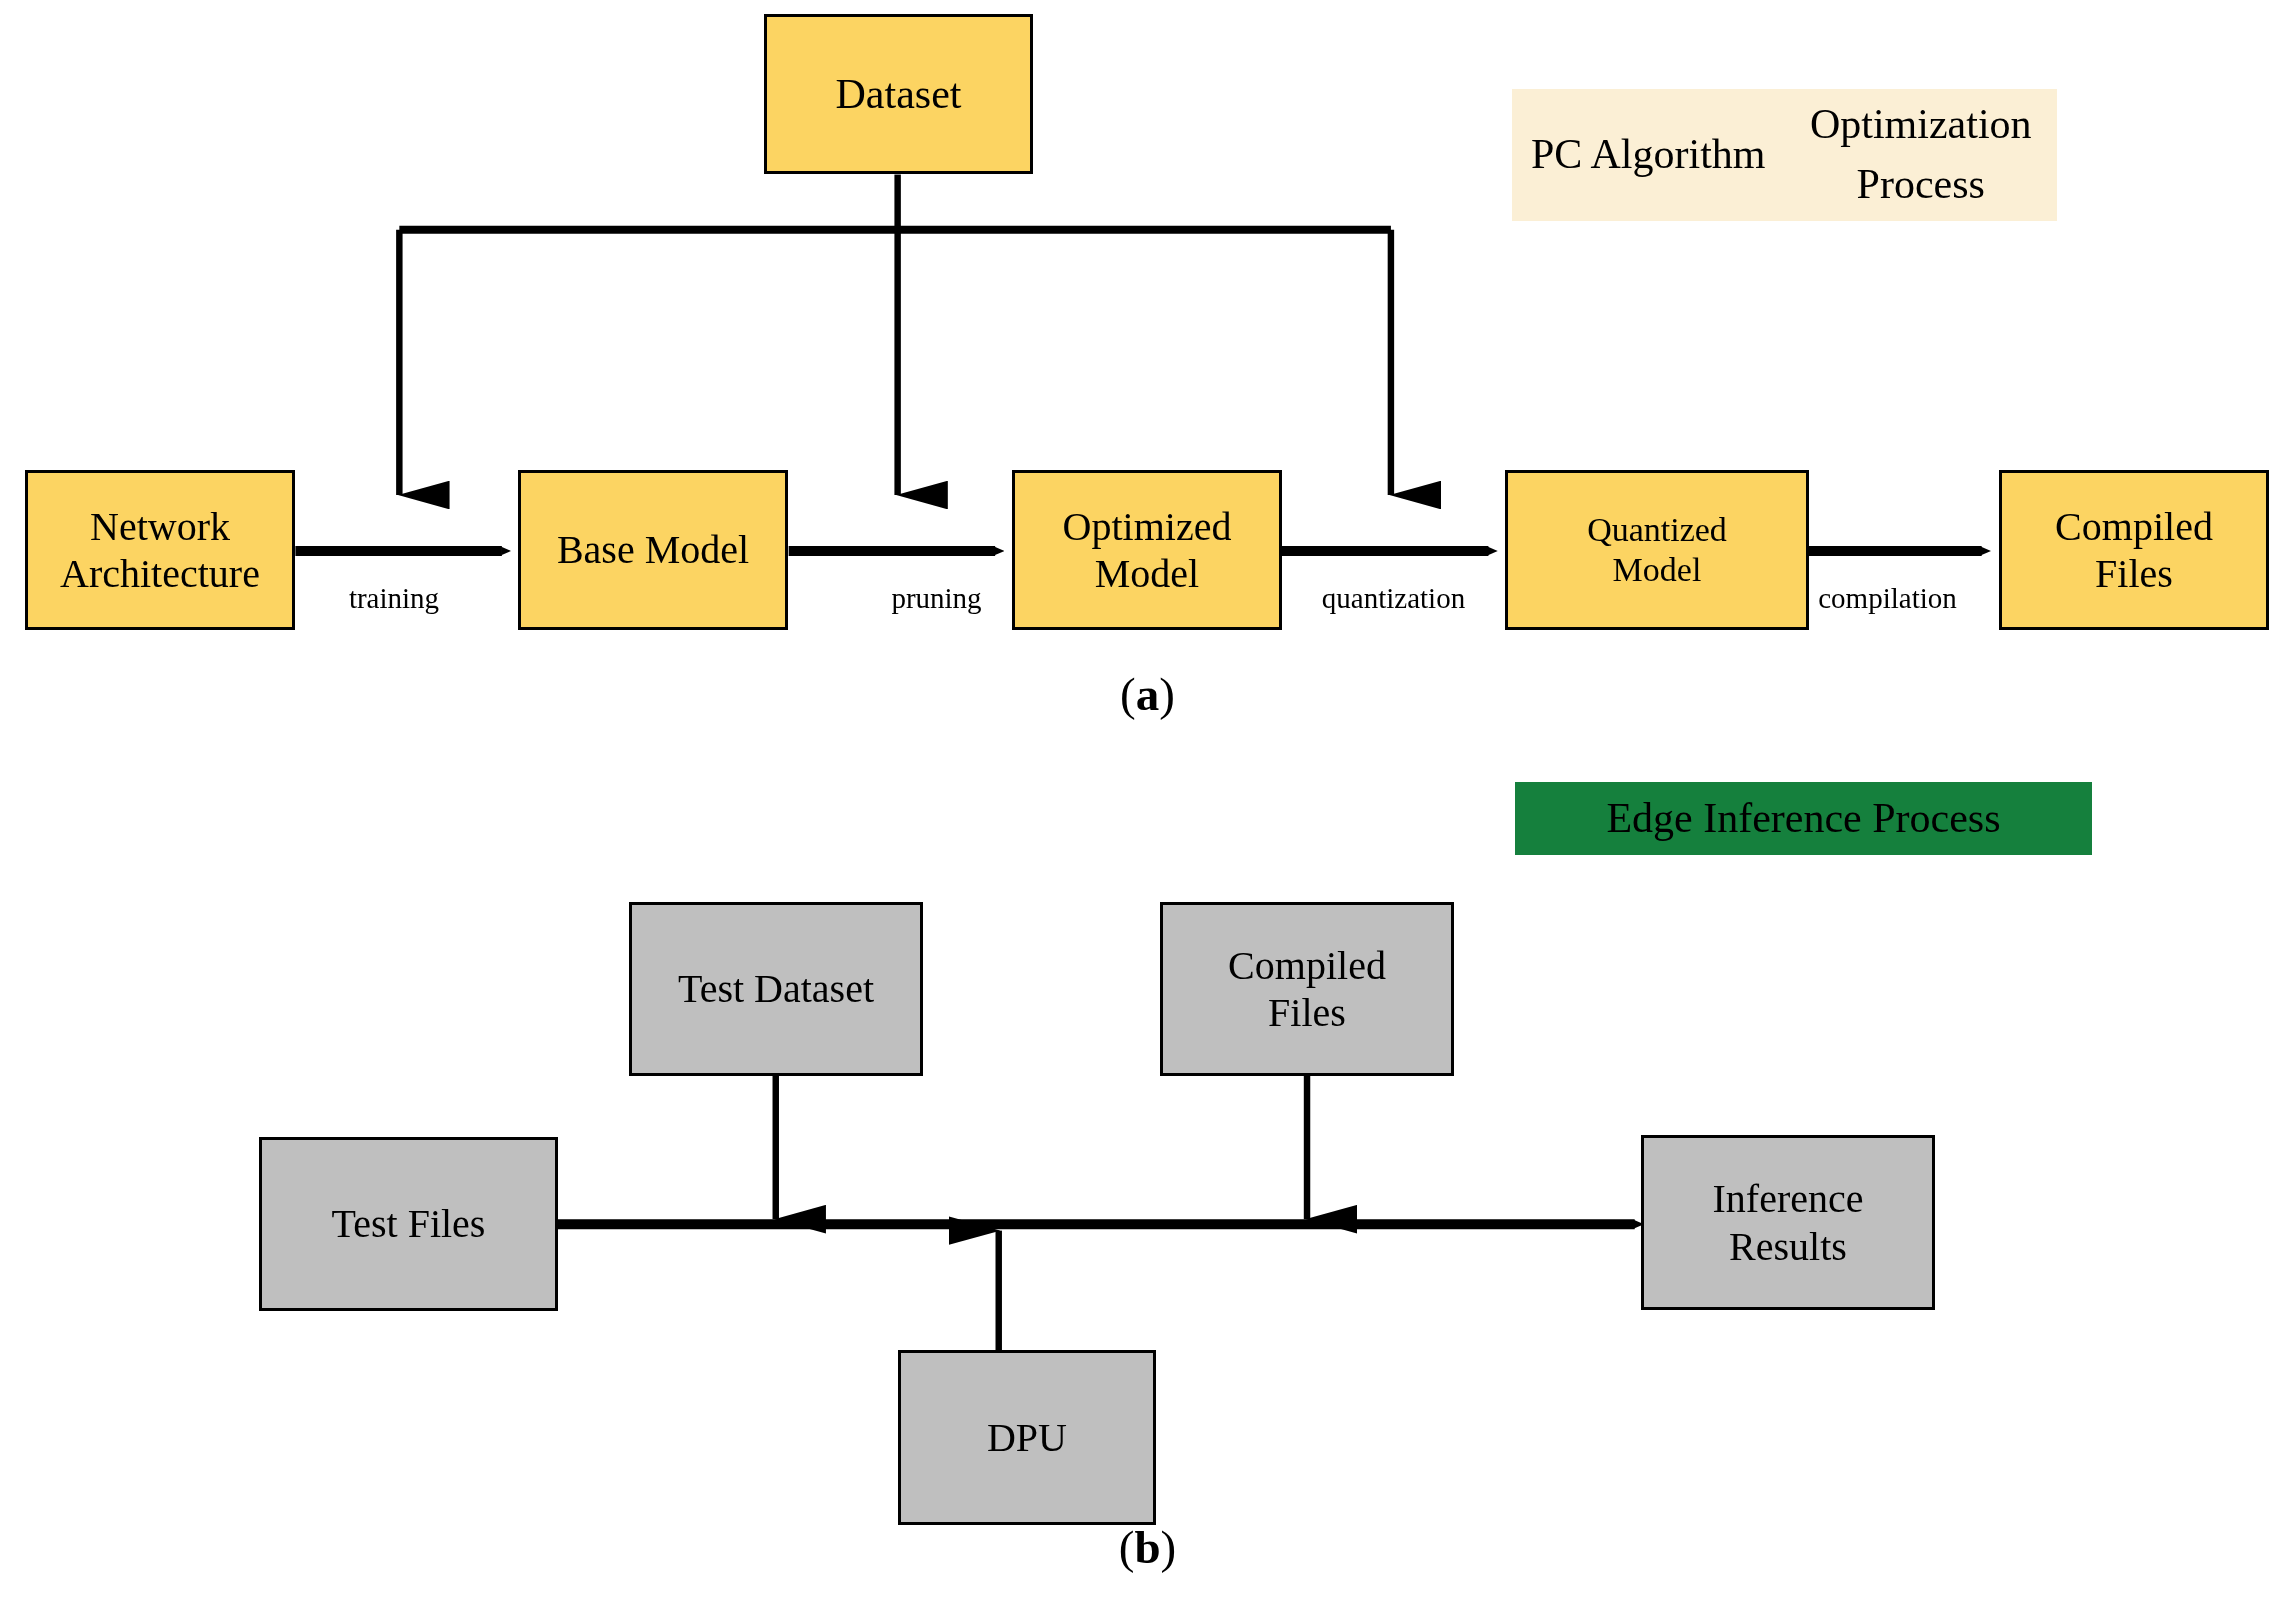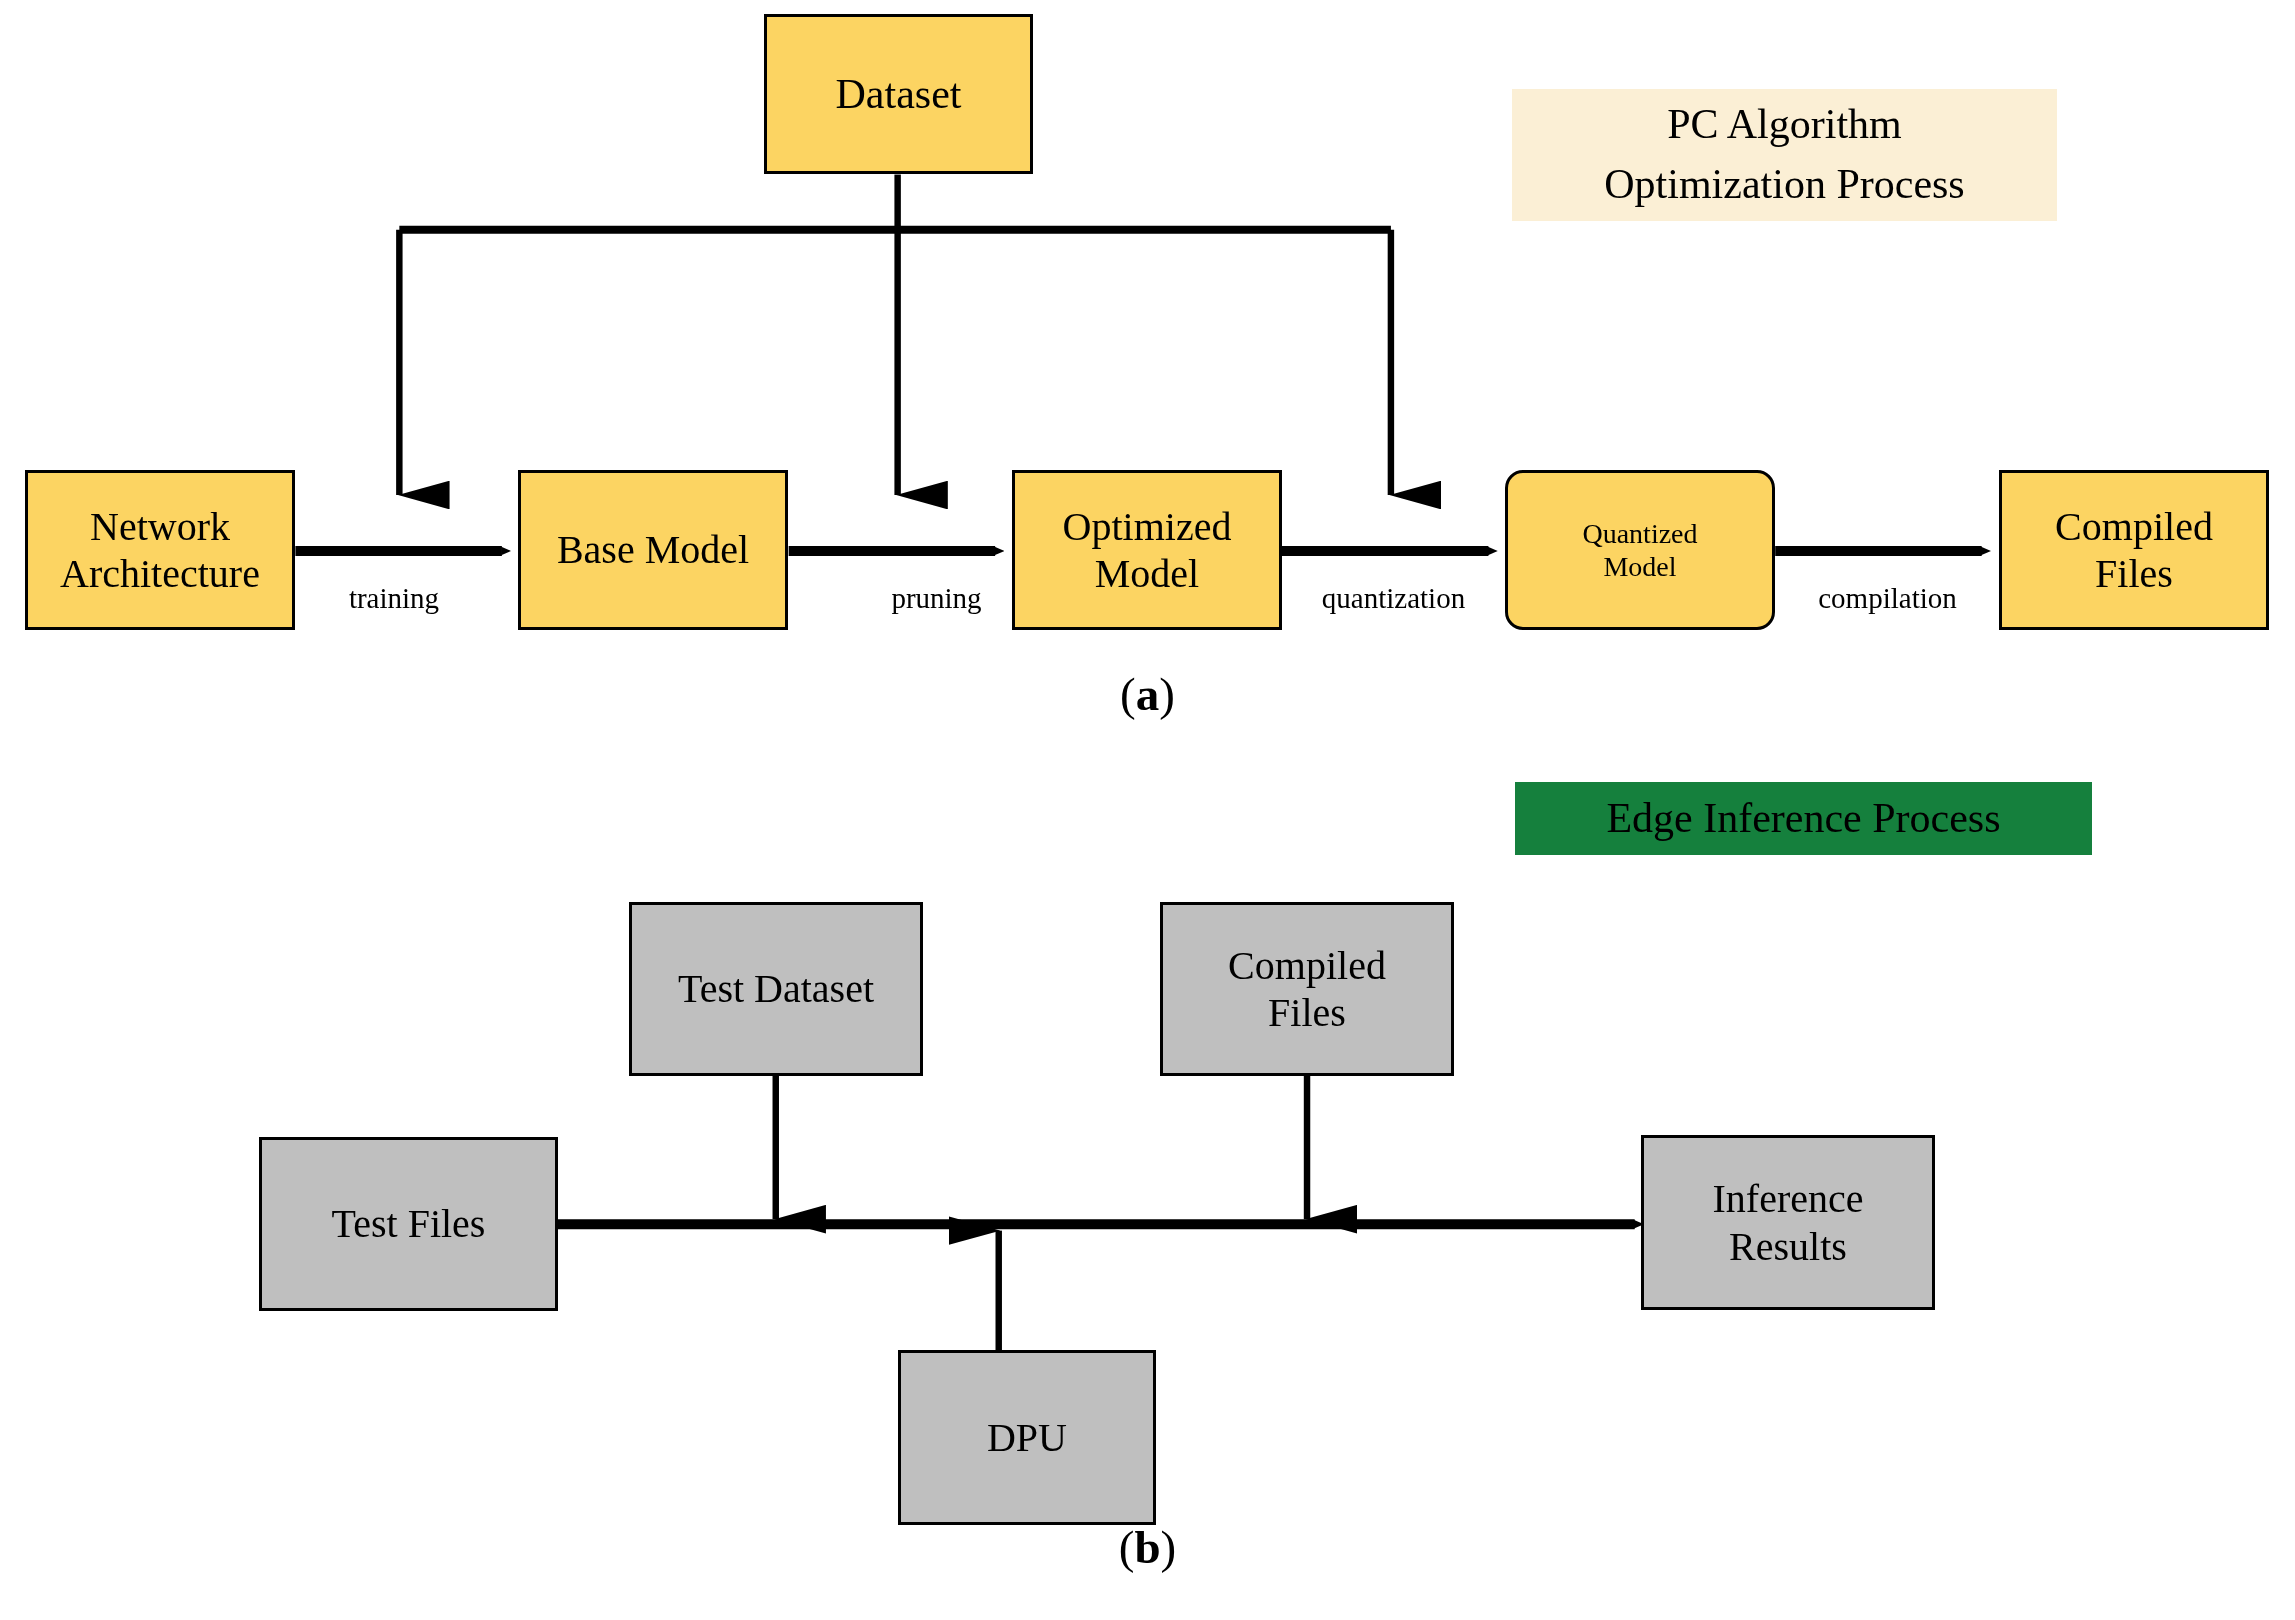--- a/index.html
+++ b/index.html
@@ -50,21 +50,21 @@
     position: absolute;
     color: #000000;
     font-family: "Liberation Serif", "DejaVu Serif", serif;
     white-space: nowrap;
     text-align: center;
   }
   .banner {
     position: absolute;
     box-sizing: border-box;
     display: flex;
-    flex-direction: column;
+    flex-direction: row;
     align-items: center;
     justify-content: center;
     text-align: center;
     color: #000000;
     line-height: 1.42;
     font-family: "Liberation Serif", "DejaVu Serif", serif;
   }
   .banner span { display: block; width: 100%; }
   .panel-caption {
     position: absolute;
@@ -156,21 +156,21 @@
     <span class="node-label">Base Model</span>
   </div>
 
   <div class="node yellow" style="left:1012px; top:470px; width:270px; height:160px; font-size:40px;">
     <span class="node-label">
       <span>Optimized</span><br>
       <span>Model</span>
     </span>
   </div>
 
-  <div class="node yellow" style="left:1505px; top:470px; width:270px; height:160px; font-size:28px;border-radius:18px;">
+  <div class="node yellow" style="left:1505px; top:470px; width:304px; height:160px; font-size:34px;">
     <span class="node-label">
       <span>Quantized</span><br>
       <span>Model</span>
     </span>
   </div>
 
   <div class="node yellow" style="left:1999px; top:470px; width:270px; height:160px; font-size:40px;">
     <span class="node-label">
       <span>Compiled</span><br>
       <span>Files</span>

